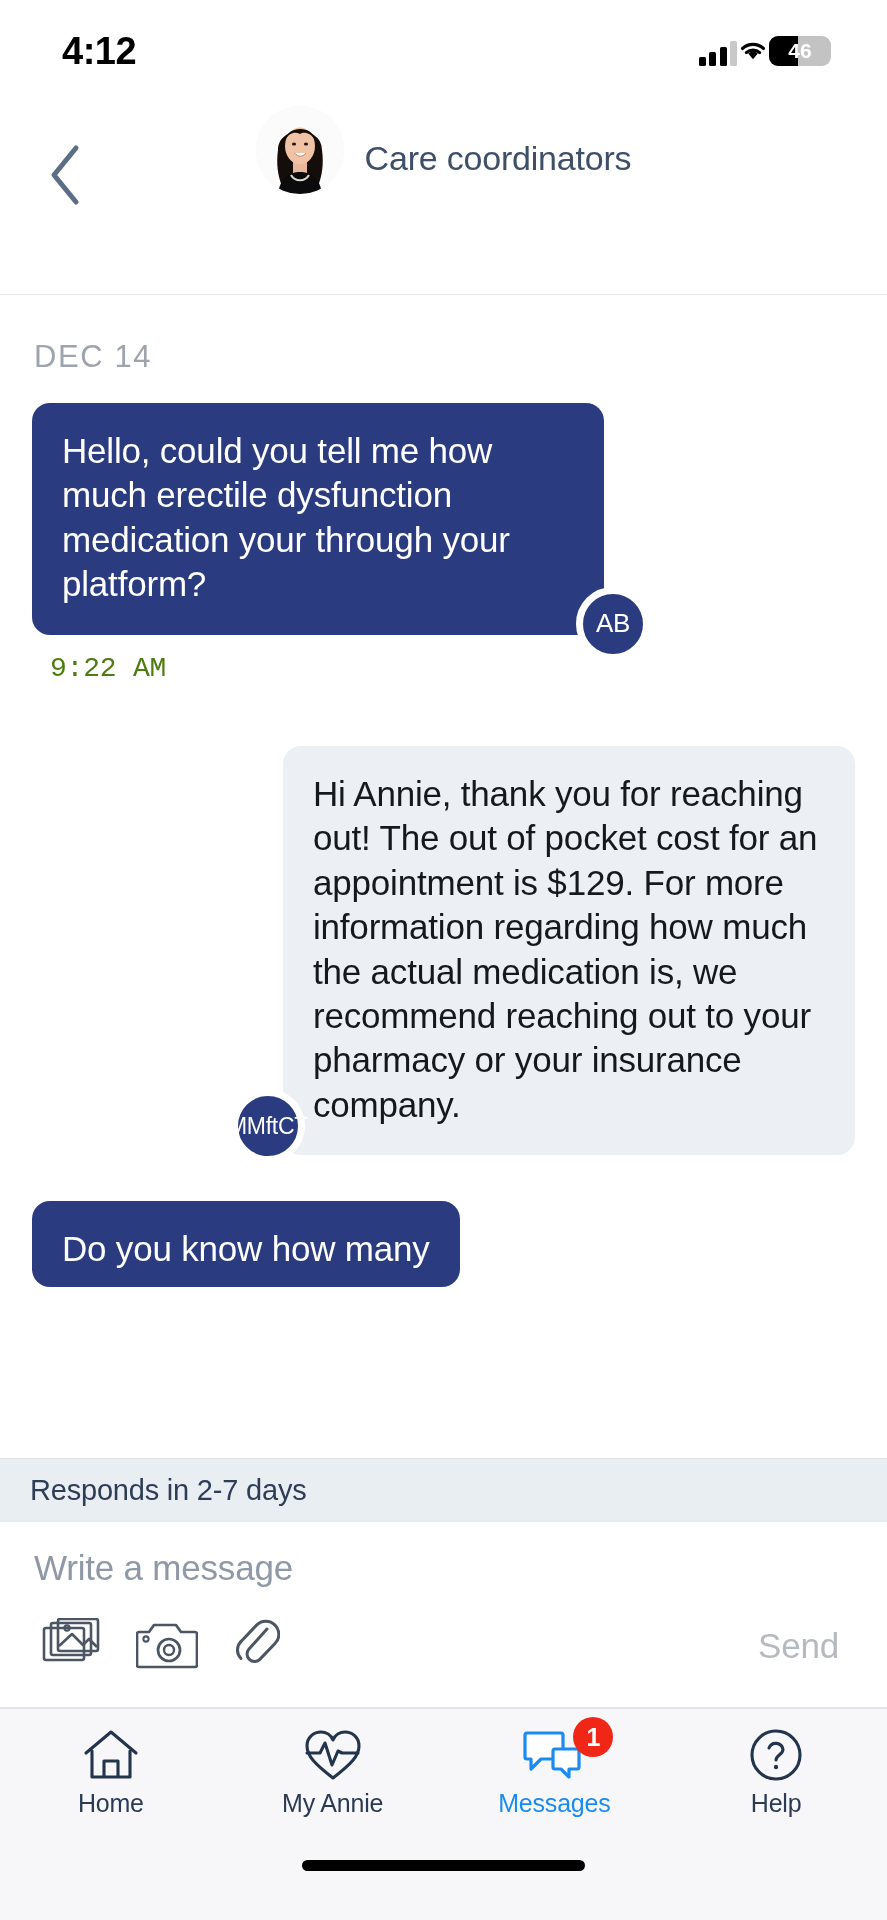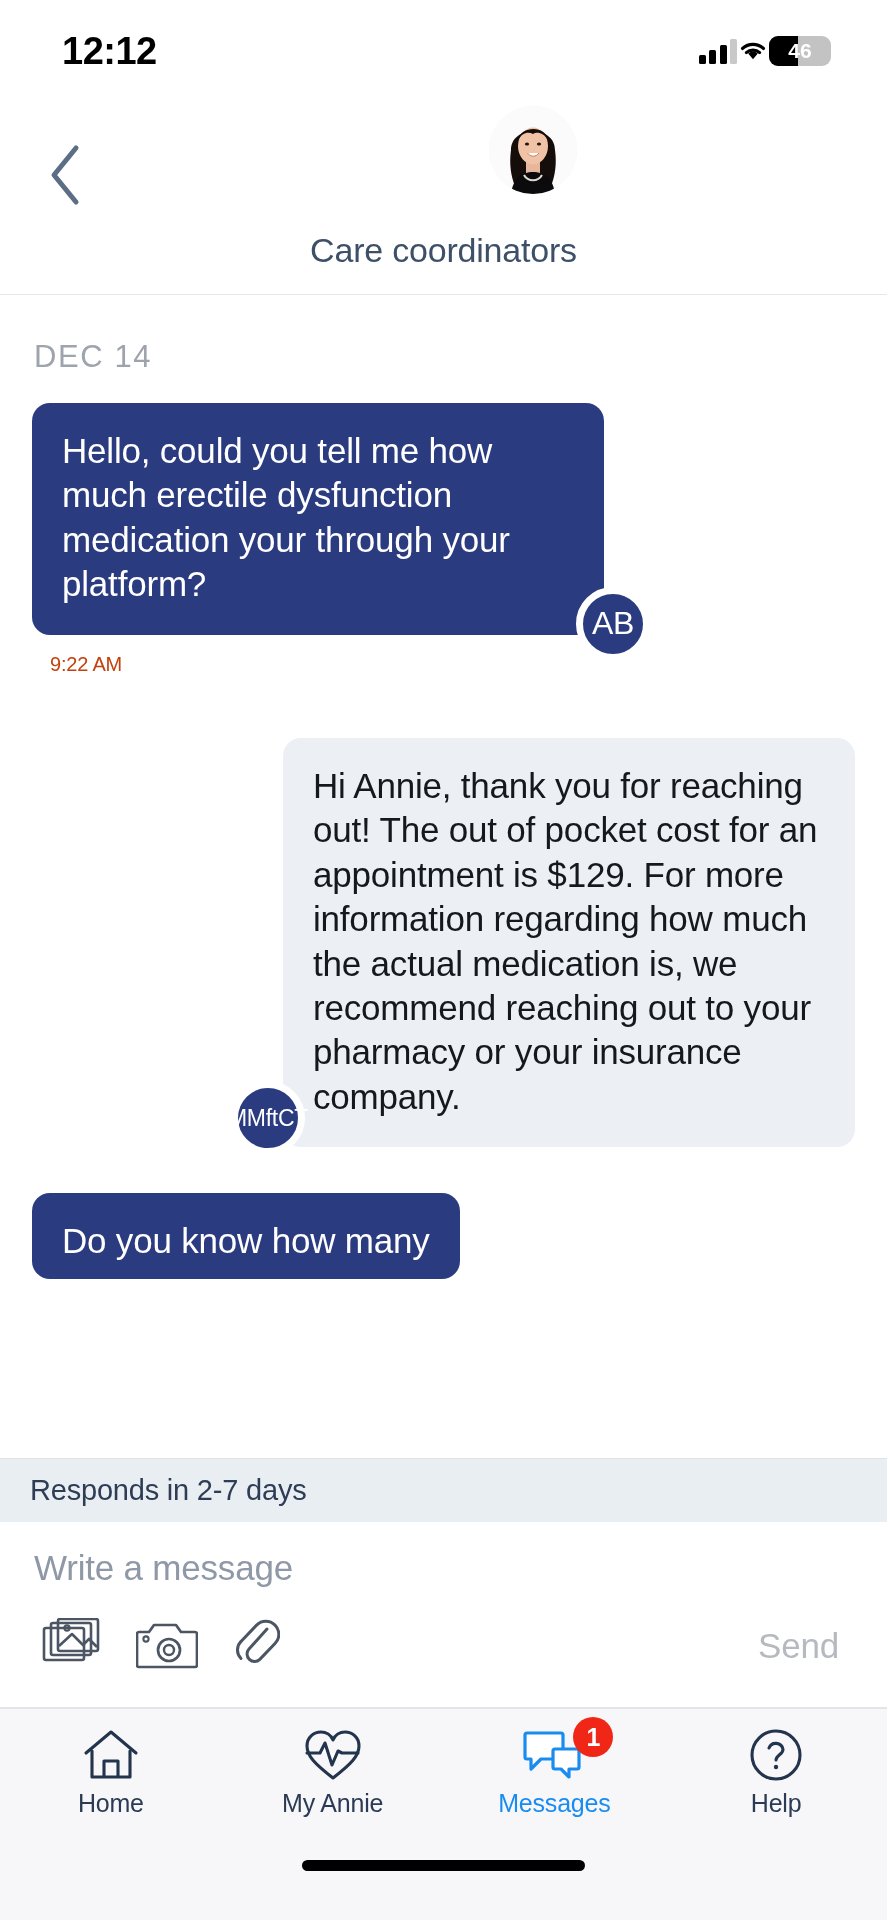--- a/index.html
+++ b/index.html
@@ -15,21 +15,21 @@
   
   .statusbar {
     height:92px; flex:0 0 92px; position:relative;
     display:flex; align-items:center; justify-content:space-between;
     padding:0 56px 0 62px; background:#fff;
   }
   .status-time {
     font-size:38px; font-weight:700; color:#000; letter-spacing:-0.5px;
     padding-top:10px;
   }
-  .status-right { display:flex; align-items:center; padding-top:10px; }
+  .status-right { display:flex; align-items:flex-end; padding-top:10px; }
   .sig { display:flex; align-items:flex-end; gap:3.5px; height:26px; }
   .sig i { width:7px; background:#000; border-radius:1.5px; display:block; }
   .sig i:nth-child(1){ height:9px; }
   .sig i:nth-child(2){ height:14px; }
   .sig i:nth-child(3){ height:19px; }
   .sig i:nth-child(4){ height:25px; background:#c9c9c9; }
   .wifi { width:32px; height:26px; }
   .batt {
     width:62px; height:30px; border-radius:9px; background:#c3c3c3;
     position:relative; overflow:hidden;
@@ -45,21 +45,21 @@
   
   .header {
     flex:0 0 203px; position:relative; background:#fff;
     border-bottom:1px solid #e6e8ec;
     display:flex; align-items:flex-start; justify-content:center;
   }
   .back-btn {
     position:absolute; left:34px; top:50px;
     width:62px; height:70px; display:flex; align-items:center; justify-content:center;
   }
-  .hdr-center { display:flex; flex-direction:column; align-items:flex-end; padding-top:14px;gap:21px; }
+  .hdr-center { display:flex; flex-direction:row; align-items:center; padding-top:14px;gap:21px; }
   .avatar-photo {
     width:88px; height:88px; border-radius:50%; overflow:hidden; background:#f3f4f6;
     position:relative;
   }
   .avatar-photo svg { display:block; width:100%; height:100%; }
   .hdr-title {
     margin-top:16px; font-size:34px; color:#3d5068; font-weight:400;
     letter-spacing:-0.2px;
   }
 
@@ -93,25 +93,25 @@
     max-height:86px; overflow:hidden;
     border-bottom-left-radius:18px; border-bottom-right-radius:18px;
   }
 
   .mini-avatar {
     width:74px; height:74px; border-radius:50%; background:#2b3b80;
     display:flex; align-items:center; justify-content:center;
     color:#fff; font-size:26px; letter-spacing:-0.3px;
     border:7px solid #fff; position:absolute; z-index:3;
   }
-  .mini-avatar.ab { right:-46px; bottom:-26px; font-size:32px; }
+  .mini-avatar.ab { right:-46px; bottom:-26px; font-size:26px; }
   .mini-avatar.mm { left:-52px; bottom:-8px; font-size:23px; }
 
   .ts {
-    font-size:20px; color:#c2410c; padding:18px 0 0 18px; letter-spacing:-0.2px;
+    font-size:28px; color:#4d7c0f; padding:18px 0 0 18px; letter-spacing:-0.2px;font-family:Liberation Mono, monospace;
   }
   .meta {
     font-size:28px; color:#3d5068; text-align:center; letter-spacing:-0.2px;
     padding:20px 40px 0 0;
   }
   .gap-lg { height:62px; }
   .gap-md { height:46px; }
 
   
   .responds {
@@ -154,21 +154,21 @@
   }
   .home-ind-wrap { flex:0 0 64px; background:#f7f7f9; display:flex; align-items:flex-start; justify-content:center; }
   .home-ind { width:283px; height:11px; border-radius:6px; background:#000; margin-top:4px; }
 </style>
 </head>
 <body>
 
 <div class="phone">
 
   <div class="statusbar">
-    <div class="status-time">12:12</div>
+    <div class="status-time">4:12</div>
     <div class="status-right">
       <div class="sig">
         <i style="background: rgb(0, 0, 0);"></i>
           <i style="background: rgb(0, 0, 0);"></i>
           <i style="background: rgb(0, 0, 0);"></i>
           <i style="background: rgb(201, 201, 201);"></i>
       </div>
       <span>
         <svg class="wifi" viewBox="0 0 32 24">
           <path d="M16 22.2 L11.2 16.4 A7.6 7.6 0 0 1 20.8 16.4 Z" fill="#000"></path>

